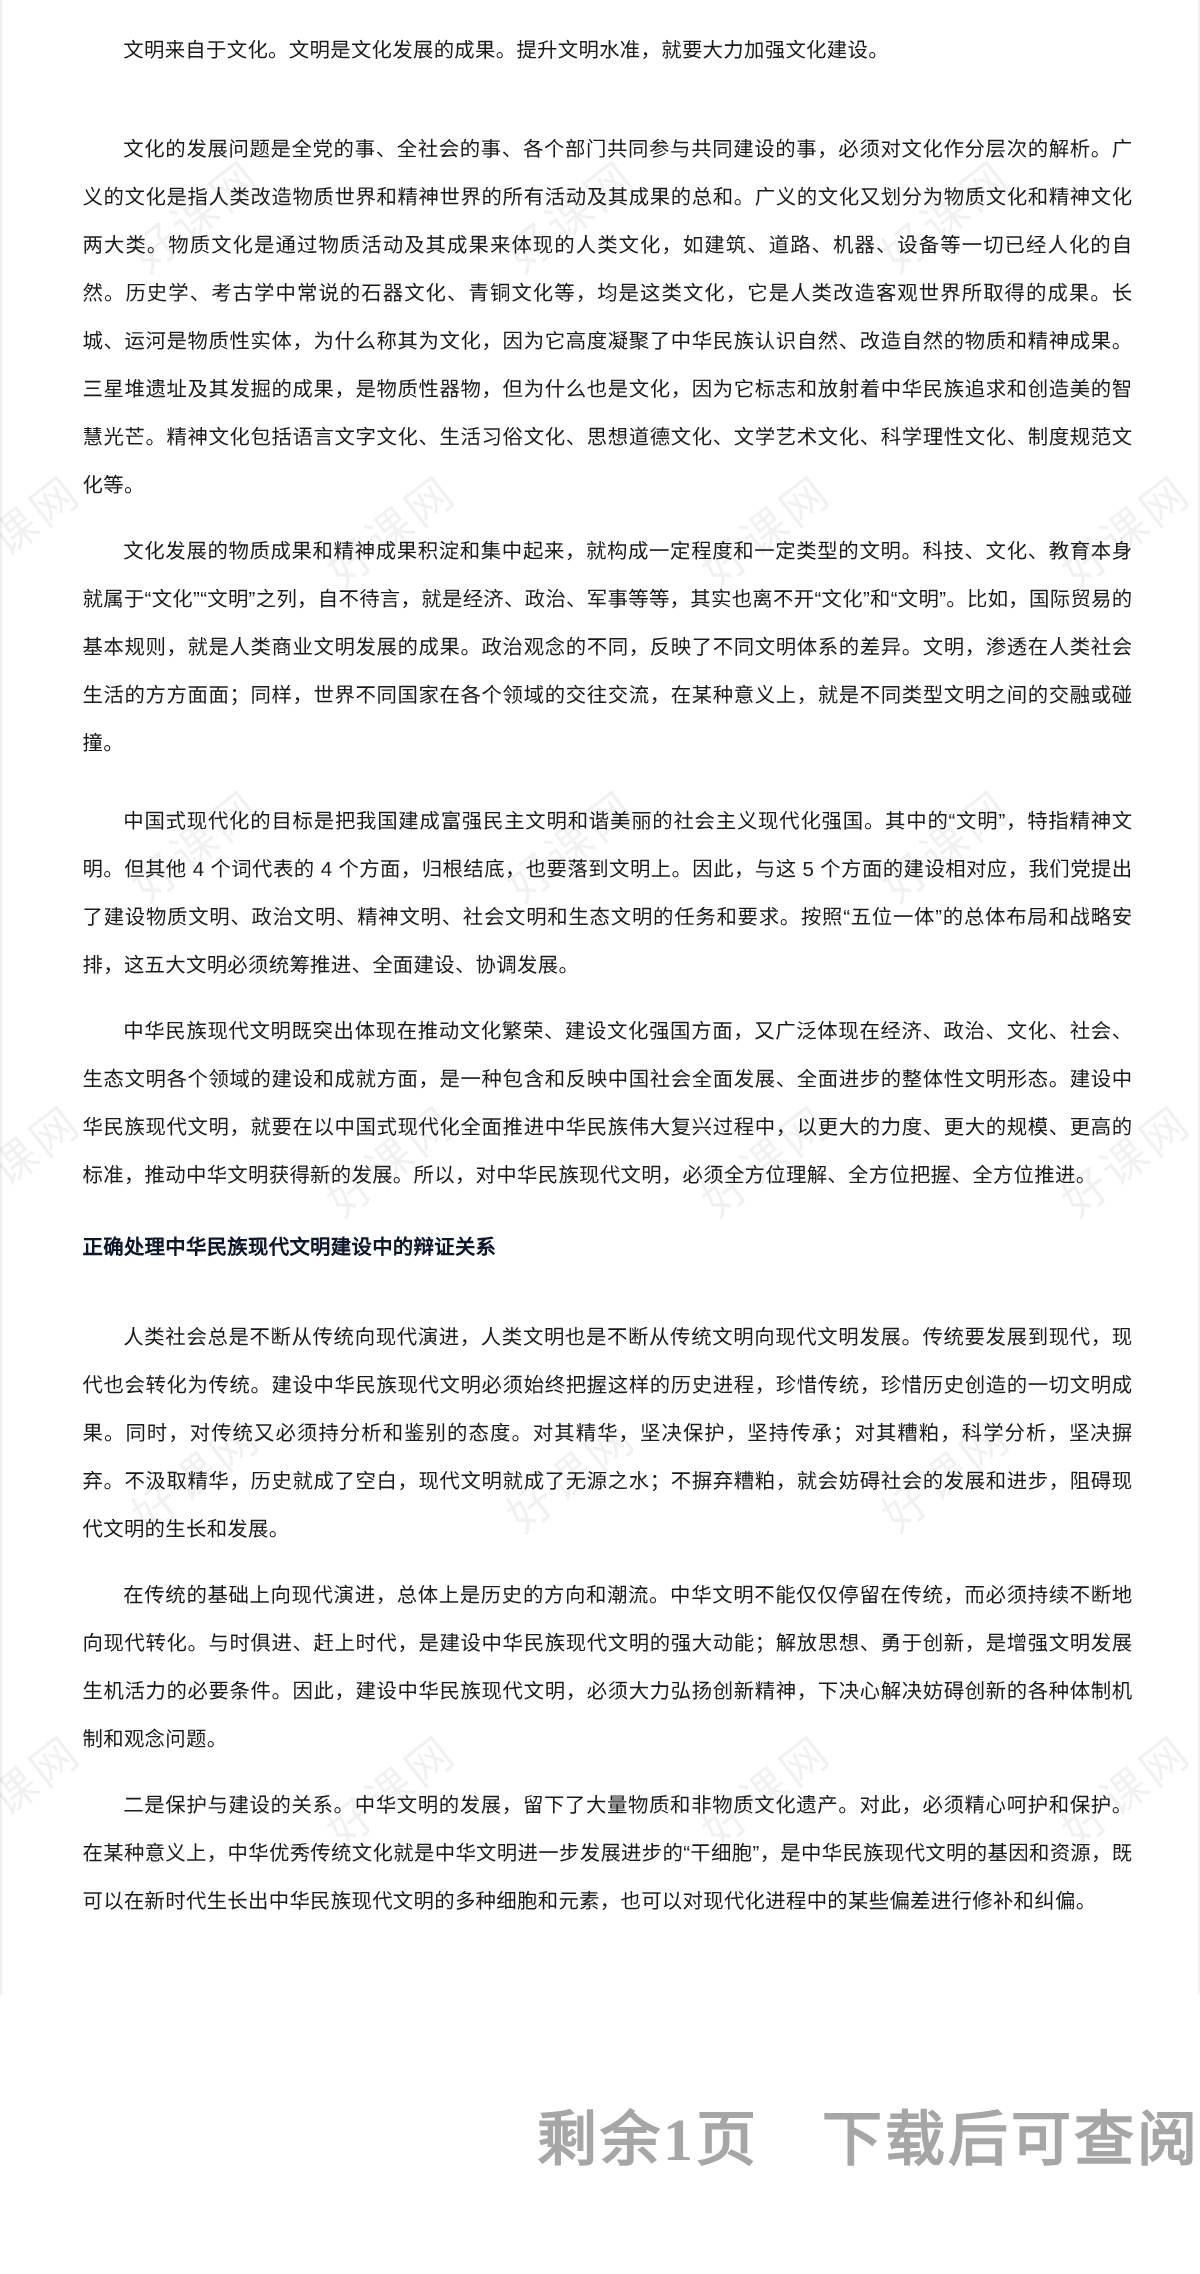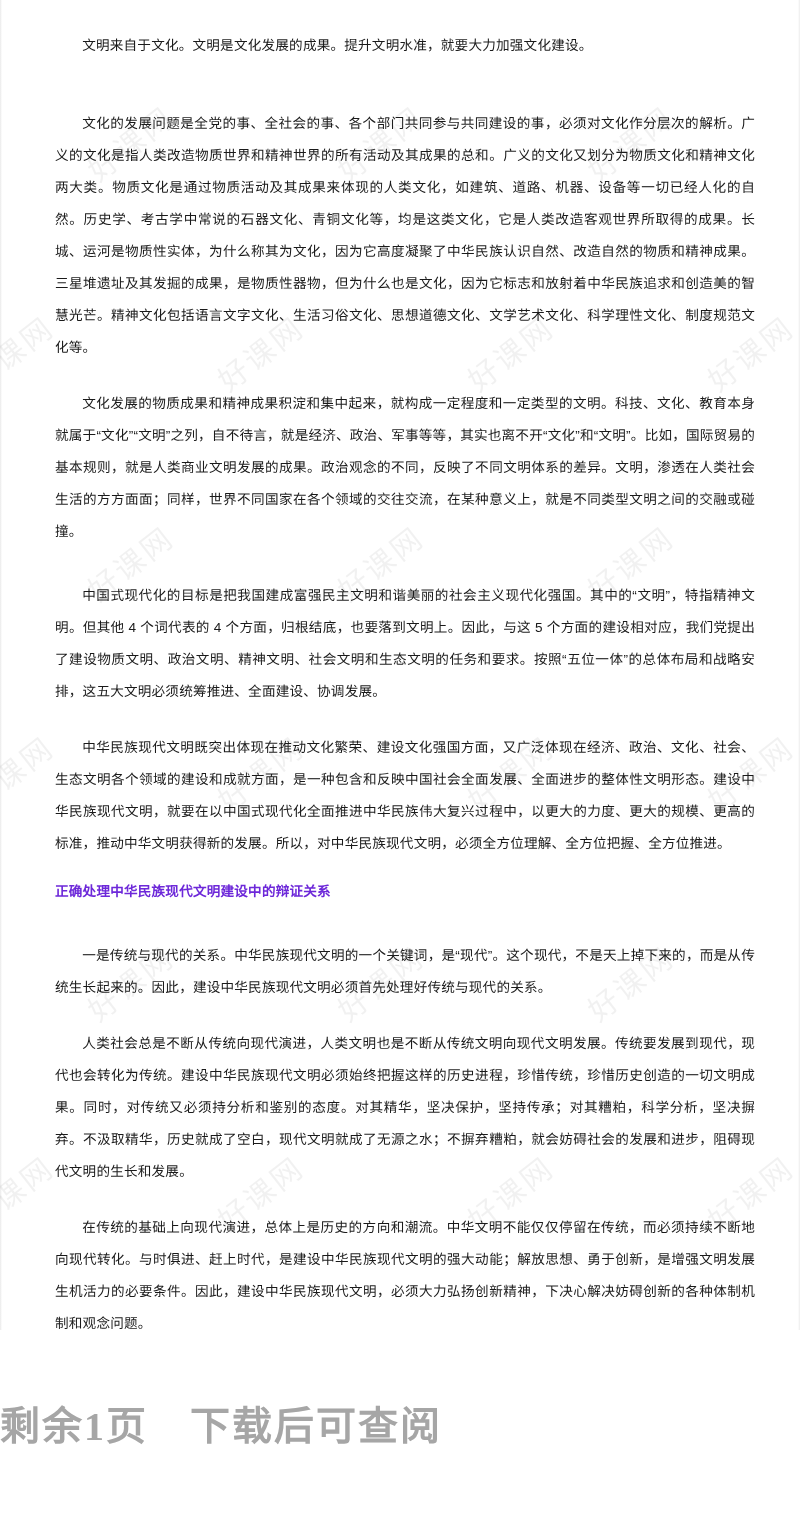--- a/index.html
+++ b/index.html
@@ -60,57 +60,57 @@
   }
 
   
   .doc-body {
     position: relative;
     z-index: 1;
     padding: 14px 45px 0 55px;
     box-sizing: border-box;
   }
   p.para {
-    margin: 16px 0 0 0;
+    margin: 4px 0 0 0;
     font-size: 13.6px;
     line-height: 32px;
     color: #1a1a1a;
     text-align: justify;
     text-justify: inter-ideograph;
     text-indent: 2em;
     letter-spacing: 0.2px;
   }
   p.para.first {
     text-indent: 2em;
   }
   h2.section-heading {
     margin: 0 0 0 0;
     font-size: 13.6px;
     line-height: 32px;
     font-weight: bold;
-    color: #6d28d9;
+    color: #0f172a;
     text-indent: 0;
     letter-spacing: 0.2px;
   }
 
   
   .gap-lg { height: 30px; }
   .gap-md { height: 16px; }
   .gap-sm { height: 8px; }
 
   
   .download-banner {
     position: absolute;
     left: 0;
     right: 0;
     bottom: 0;
     height: 186px;
     display: flex;
     align-items: center;
-    justify-content: flex-start;
+    justify-content: flex-end;
     background: #ffffff;
     z-index: 2;
   }
   .banner-text {
     font-family: "Liberation Serif", "DejaVu Serif", serif;
     font-size: 40px;
     font-weight: bold;
     color: #a6a6a6;
     letter-spacing: 2px;
     white-space: pre;
@@ -163,21 +163,20 @@
     <div class="gap-sm"></div>
 
     <p class="para">中华民族现代文明既突出体现在推动文化繁荣、建设文化强国方面，又广泛体现在经济、政治、文化、社会、生态文明各个领域的建设和成就方面，是一种包含和反映中国社会全面发展、全面进步的整体性文明形态。建设中华民族现代文明，就要在以中国式现代化全面推进中华民族伟大复兴过程中，以更大的力度、更大的规模、更高的标准，推动中华文明获得新的发展。所以，对中华民族现代文明，必须全方位理解、全方位把握、全方位推进。</p>
     <div class="gap-md"></div>
 
     <h2 class="section-heading">正确处理中华民族现代文明建设中的辩证关系</h2>
     <div class="gap-sm"></div>
 
     <div class="gap-sm"></div>
 
-    <p class="para">一是传统与现代的关系。中华民族现代文明的一个关键词，是“现代”。这个现代，不是天上掉下来的，而是从传统生长起来的。因此，建设中华民族现代文明必须首先处理好传统与现代的关系。</p>
     <div class="gap-sm"></div>
 
     <p class="para">人类社会总是不断从传统向现代演进，人类文明也是不断从传统文明向现代文明发展。传统要发展到现代，现代也会转化为传统。建设中华民族现代文明必须始终把握这样的历史进程，珍惜传统，珍惜历史创造的一切文明成果。同时，对传统又必须持分析和鉴别的态度。对其精华，坚决保护，坚持传承；对其糟粕，科学分析，坚决摒弃。不汲取精华，历史就成了空白，现代文明就成了无源之水；不摒弃糟粕，就会妨碍社会的发展和进步，阻碍现代文明的生长和发展。</p>
     <div class="gap-sm"></div>
 
     <p class="para">在传统的基础上向现代演进，总体上是历史的方向和潮流。中华文明不能仅仅停留在传统，而必须持续不断地向现代转化。与时俱进、赶上时代，是建设中华民族现代文明的强大动能；解放思想、勇于创新，是增强文明发展生机活力的必要条件。因此，建设中华民族现代文明，必须大力弘扬创新精神，下决心解决妨碍创新的各种体制机制和观念问题。</p>
     <div class="gap-sm"></div>
 
     <p class="para">二是保护与建设的关系。中华文明的发展，留下了大量物质和非物质文化遗产。对此，必须精心呵护和保护。在某种意义上，中华优秀传统文化就是中华文明进一步发展进步的“干细胞”，是中华民族现代文明的基因和资源，既可以在新时代生长出中华民族现代文明的多种细胞和元素，也可以对现代化进程中的某些偏差进行修补和纠偏。</p>
 

